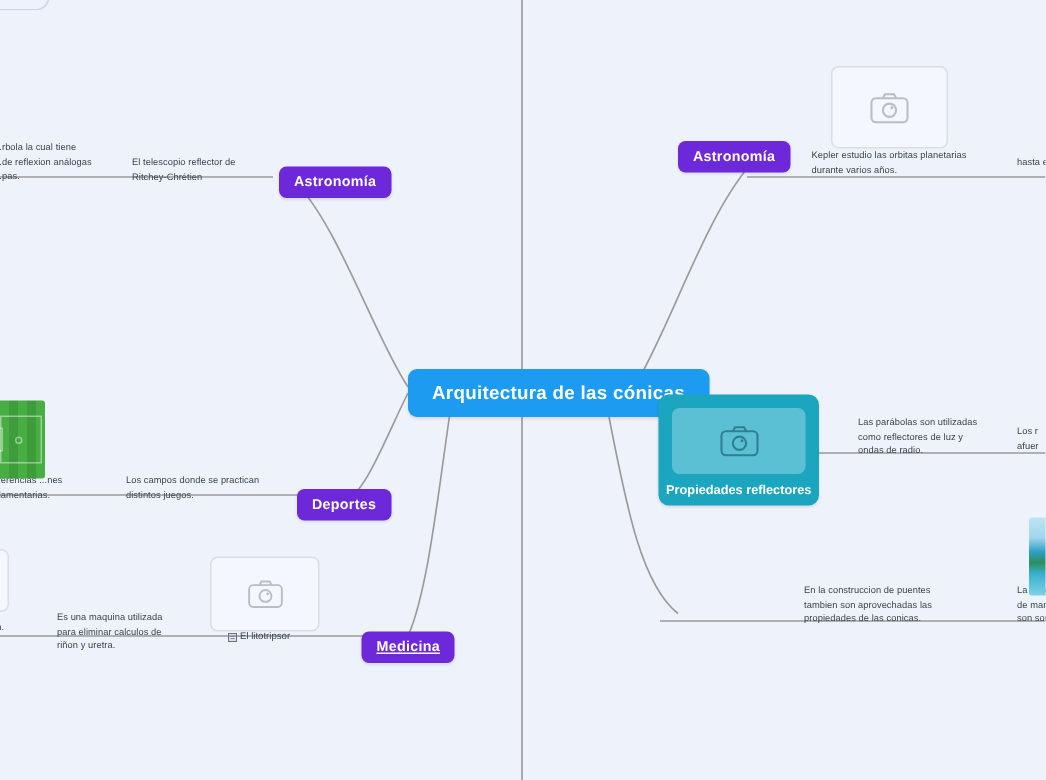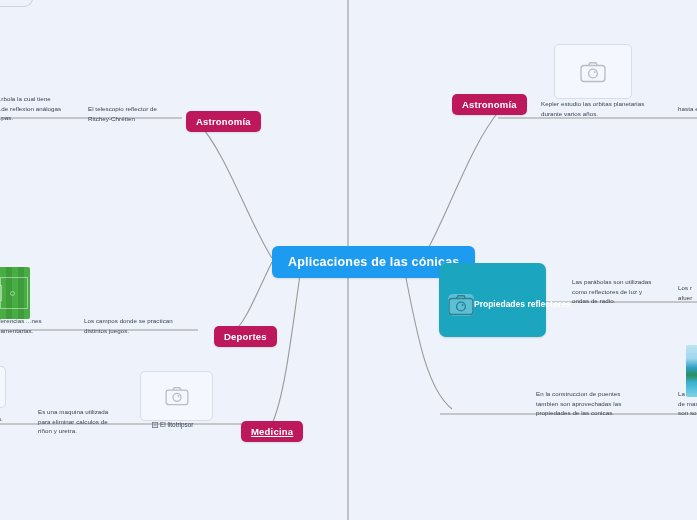--- a/index.html
+++ b/index.html
@@ -41,32 +41,33 @@
     white-space: nowrap;
   }
   .node-root {
     background: #1d9bf0;
     font-size: 12.5px;
     padding: 9px 16px;
     border-radius: 6px;
     box-shadow: 0 1px 2px rgba(0,0,0,.10);
   }
   .node-branch {
-    background: #be185d;
+    background: #6d28d9;
     font-size: 9.5px;
     padding: 5px 10px;
     box-shadow: 0 1px 2px rgba(0,0,0,.10);
   }
   .node-image-card {
     position: absolute;
     background: #1ba5bf;
     border-radius: 7px;
     box-sizing: border-box;
     padding: 9px 9px 0 9px;
     display: flex;
+    flex-direction: column;
     align-items: center;
     box-shadow: 0 1px 2px rgba(0,0,0,.12);
   }
   .node-image-card .thumb {
     background: #5cc0d4;
     border-radius: 5px;
     width: 100%;
     flex: 1 1 auto;
     display: flex;
     align-items: center;
@@ -167,21 +168,21 @@
       <path d="M545,302 L697,302"></path>
       <path d="M0,424 L244,424"></path>
       <path d="M290,424 L697,424" opacity="0"></path>
       <path d="M440,414 L697,414"></path>
     </g>
   </svg>
 
   <div class="stray-card" style="left:-20px; top:-14px; width:52px; height:20px;"></div>
 
   <div class="node node-root" style="left:272px; top:246px;">
-    <span>Aplicaciones de las cónicas</span>
+    <span>Arquitectura de las cónicas</span>
   </div>
 
   <div class="node node-branch" style="left:186px; top:111px;">
     <span>Astronomía</span>
   </div>
 
   <div class="note" style="left:88px; top:104px; width:76px;">El telescopio reflector de Ritchey-Chrétien</div>
 
   <div class="note" style="left:-4px; top:94px; width:66px;">...rbola la cual tiene ...de reflexion análogas ...pas.</div>
 
@@ -195,21 +196,21 @@
       <path d="M8.5 4.5 L10 1.8 L16 1.8 L17.5 4.5" fill="none" stroke="#8a8f99" stroke-width="1.4"></path>
       <circle cx="13" cy="12.5" r="4.4" fill="none" stroke="#8a8f99" stroke-width="1.4"></circle>
       <circle cx="14.6" cy="10.9" r="1" fill="#8a8f99"></circle>
     </svg>
   </div>
 
   <div class="note" style="left:541px; top:99px; width:112px;">Kepler estudio las orbitas planetarias durante varios años.</div>
 
   <div class="note" style="left:678px; top:104px; width:30px;">hasta e</div>
 
-  <div class="node node-branch" style="left:214px; top:326px;">
+  <div class="node node-branch" style="left:198px; top:326px;">
     <span>Deportes</span>
   </div>
 
   <div class="note" style="left:84px; top:316px; width:92px;">Los campos donde se practican distintos juegos.</div>
 
   <div class="note" style="left:-10px; top:316px; width:62px;">...nferencias ...nes reglamentarias.</div>
 
   <div class="photo photo-field" style="left:-6px; top:267px; width:36px; height:52px; position:absolute;">
     <div class="mark" style="left:6px; top:10px; width:28px; height:32px;"></div>
     <div class="mark" style="left:-8px; top:18px; width:16px; height:16px;"></div>

